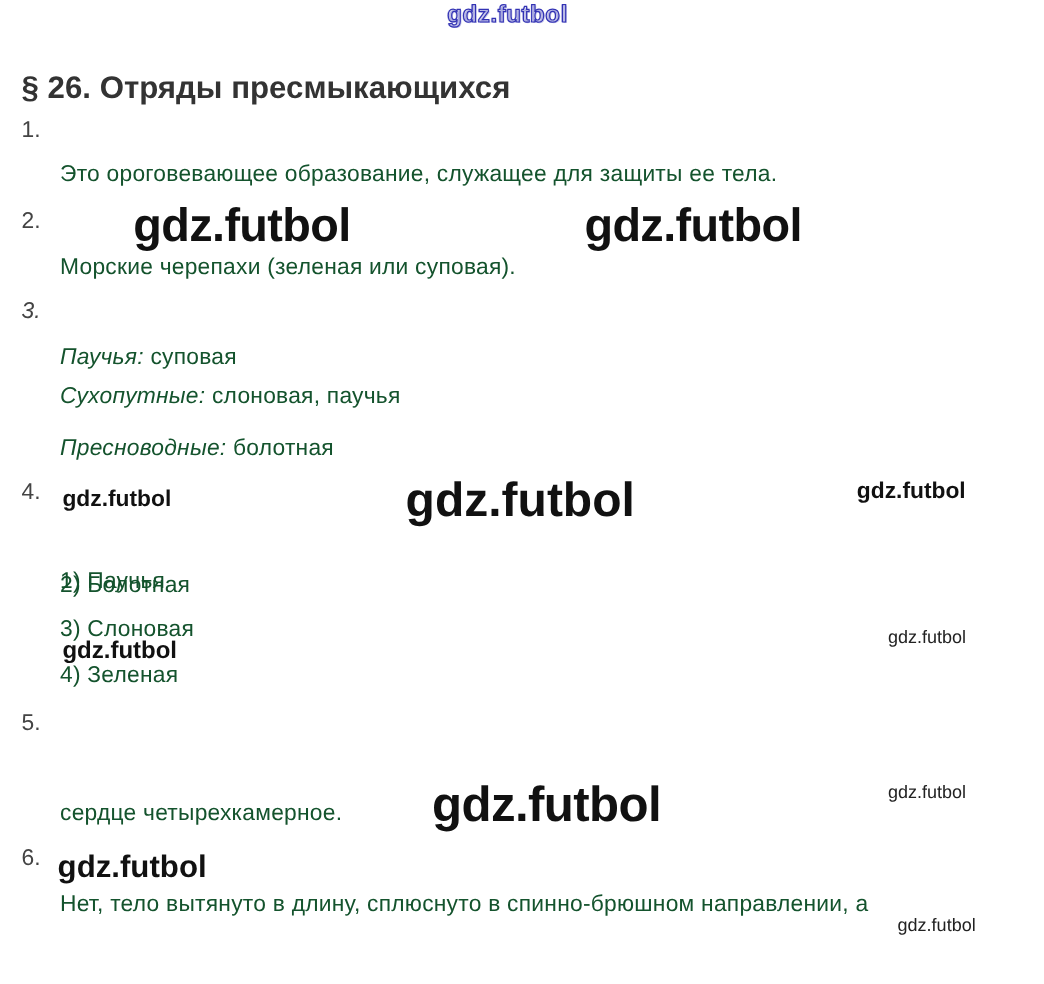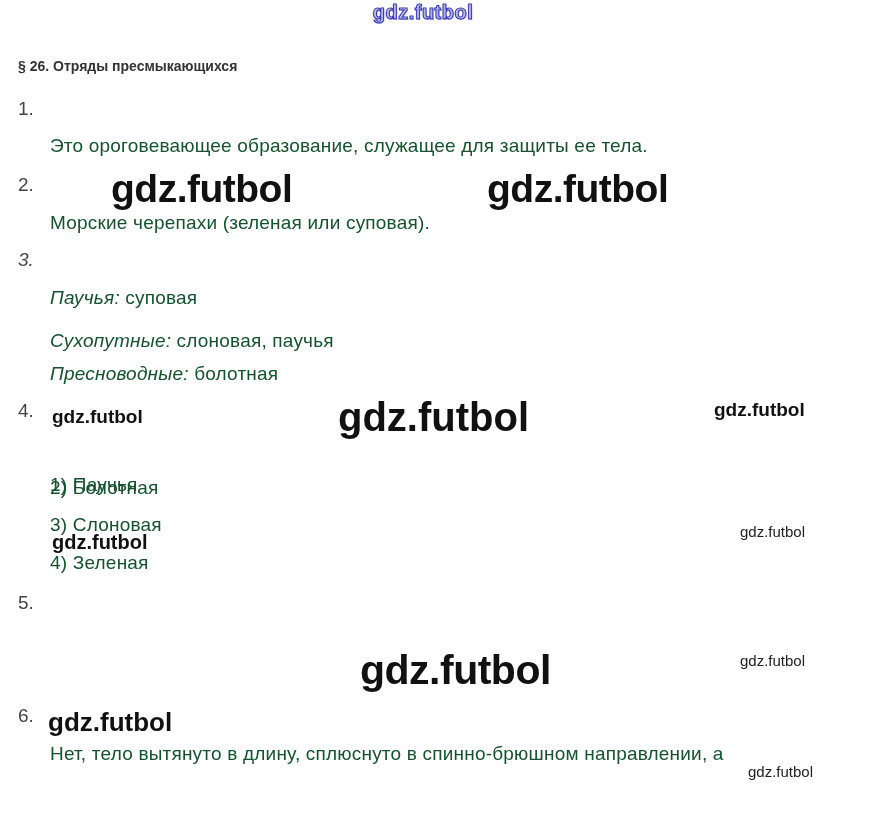--- a/index.html
+++ b/index.html
@@ -19,21 +19,21 @@
     text-align: center;
     font-size: 20px;
     font-weight: 700;
     letter-spacing: 0.5px;
     color: rgba(255,255,255,0.15);
     -webkit-text-stroke: 1px #3232b4;
     text-shadow: 1px 1px 0 rgba(50,50,180,0.30), -1px 0 0 rgba(50,50,180,0.25);
   }
   .heading {
     left: 18px; top: 58px;
-    font-size: 14px;
+    font-size: 26px;
     font-weight: 700;
     color: #333333;
   }
   .num {
     left: 18px;
     font-size: 19px;
     color: #444444;
   }
   .num.italic { font-style: italic; }
   .line {
@@ -73,36 +73,37 @@
   <div class="abs num" style="top:98px;">1.</div>
   <div class="abs line" style="top:135px;">Это ороговевающее образование, служащее для защиты ее тела.</div>
 
   <div class="abs num" style="top:174px;">2.</div>
   <div class="abs wm-big" style="left:111px; top:167px;">gdz.futbol</div>
   <div class="abs wm-big" style="left:487px; top:167px;">gdz.futbol</div>
   <div class="abs line" style="top:212px;">Морские черепахи (зеленая или суповая).</div>
 
   <div class="abs num italic" style="top:249px;">3.</div>
   <div class="abs line" style="top:287px;"><span class="lead">Паучья:</span><span> суповая</span></div>
-  <div class="abs line" style="top:330px;"><span class="lead">Сухопутные:</span><span> слоновая, паучья</span></div>
+  <div class="abs line" style="top:320px;"><span class="lead">Сухопутные:</span><span> слоновая, паучья</span></div>
   <div class="abs line" style="top:363px;"><span class="lead">Пресноводные:</span><span> болотная</span></div>
 
   <div class="abs num" style="top:400px;">4.</div>
   <div class="abs wm-smallbold" style="left:52px; top:406px;">gdz.futbol</div>
   <div class="abs wm-med" style="left:338px; top:395px; font-size:40px;">gdz.futbol</div>
   <div class="abs wm-med" style="left:714px; top:399px; font-size:19px;">gdz.futbol</div>
   <div class="abs line" style="top:439px;margin-top:35px;">1) Паучья</div>
   <div class="abs line" style="top:477px;">2) Болотная</div>
   <div class="abs line" style="top:514px;">3) Слоновая</div>
   <div class="abs wm-smallbold" style="left:52px; top:531px; font-size:20px;">gdz.futbol</div>
   <div class="abs wm-small" style="left:740px; top:523px;">gdz.futbol</div>
   <div class="abs line" style="top:552px;">4) Зеленая</div>
 
   <div class="abs num" style="top:592px;">5.</div>
   <div class="abs wm-big" style="left:360px; top:647px; font-size:41px;">gdz.futbol</div>
   <div class="abs wm-small" style="left:740px; top:652px;">gdz.futbol</div>
+  <div class="abs line" style="top:667px;">сердце четырехкамерное.</div>
 
   <div class="abs num" style="top:705px;">6.</div>
   <div class="abs wm-med" style="left:48px; top:707px; font-size:26px;">gdz.futbol</div>
   <div class="abs line" style="top:743px;">Нет, тело вытянуто в длину, сплюснуто в спинно-брюшном направлении, а</div>
   <div class="abs wm-small" style="left:748px; top:763px;">gdz.futbol</div>
 
 </div>
 
 </body></html>

